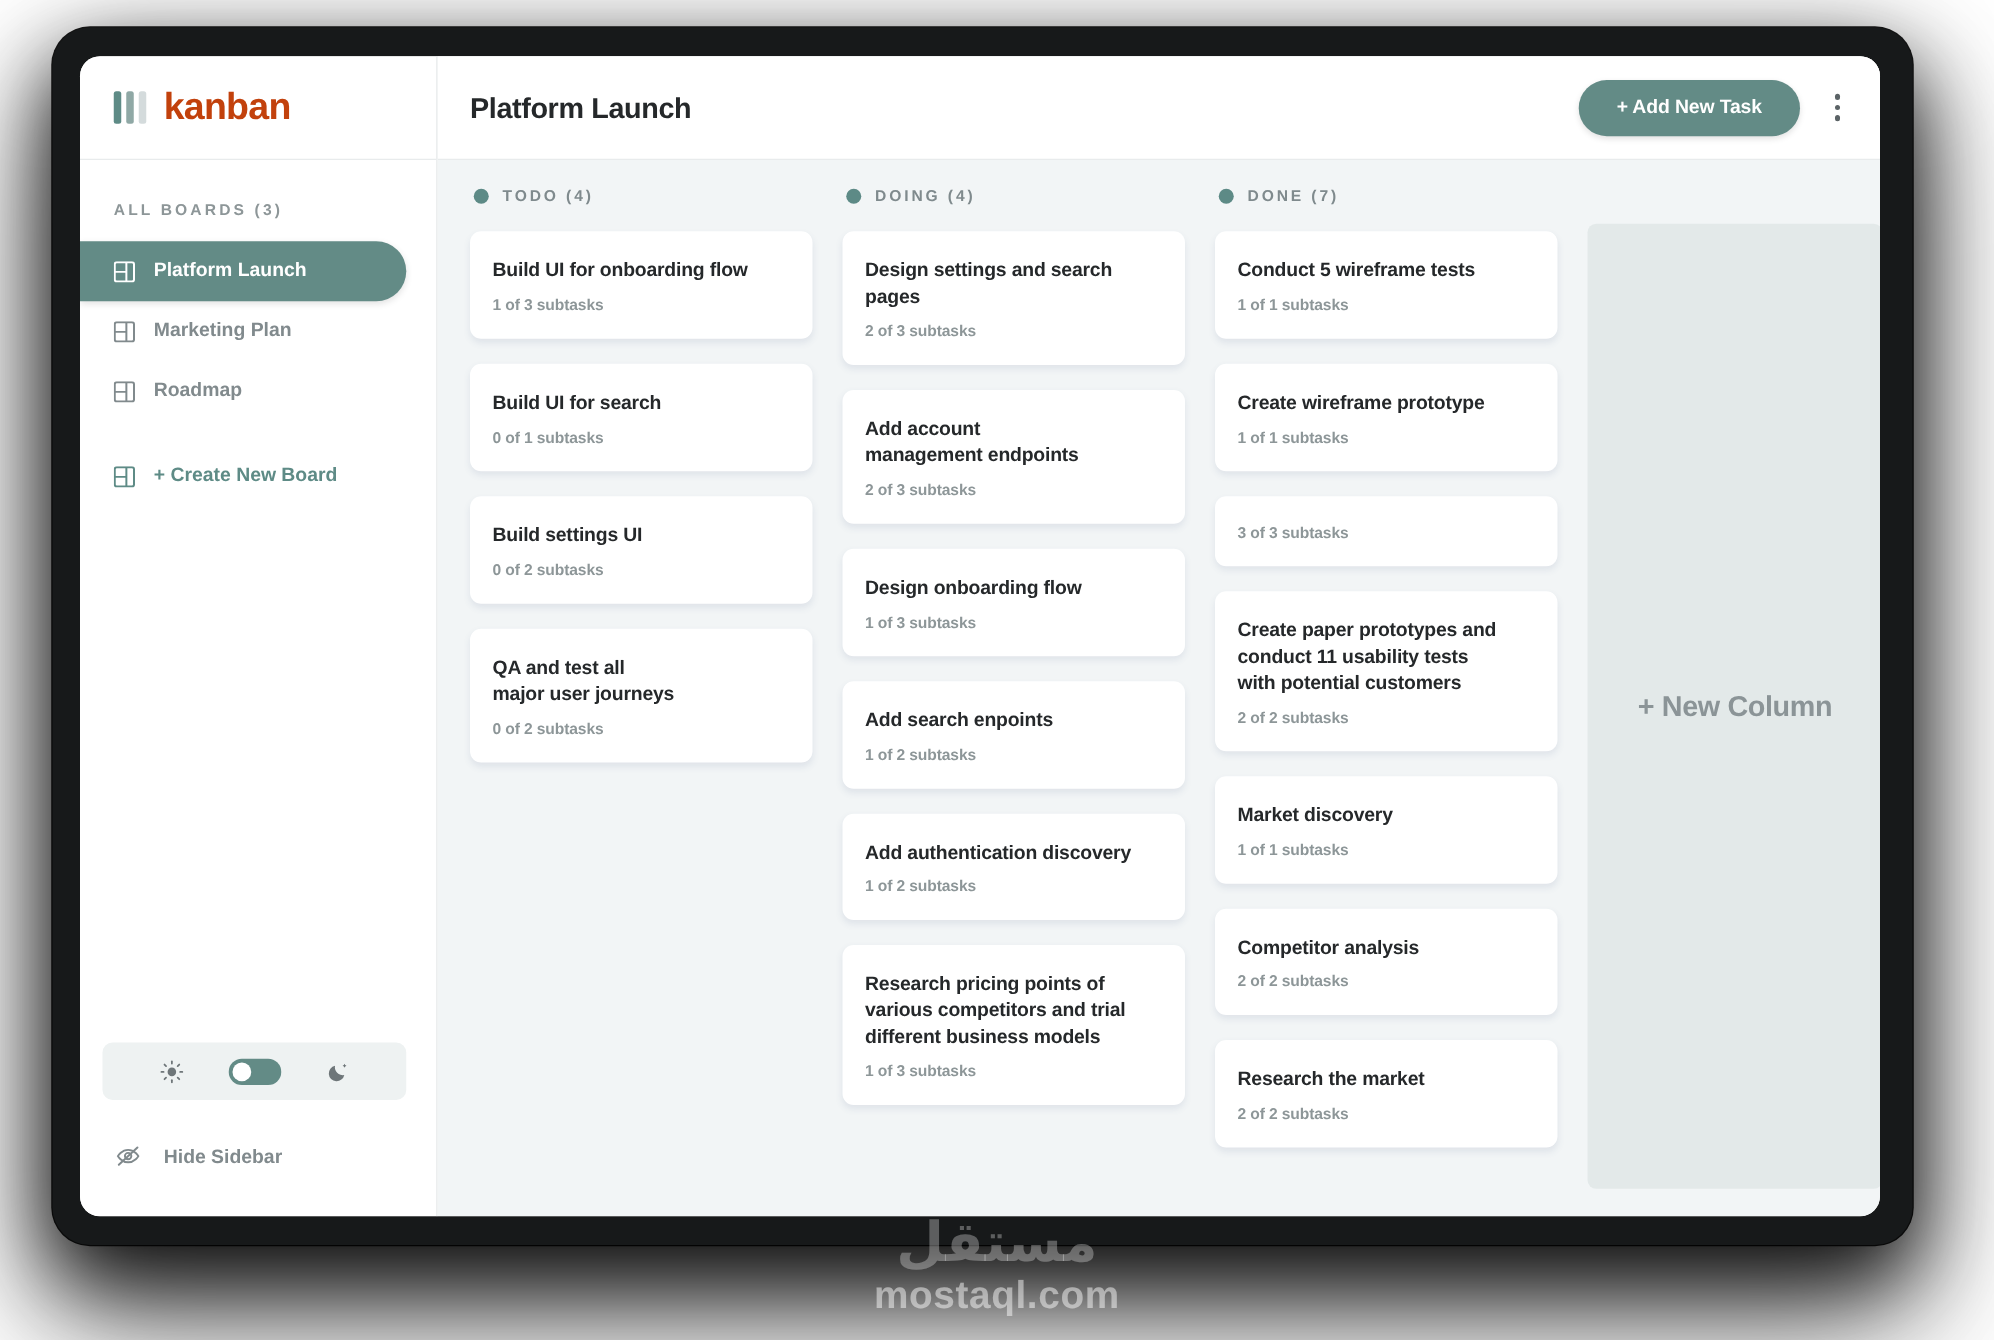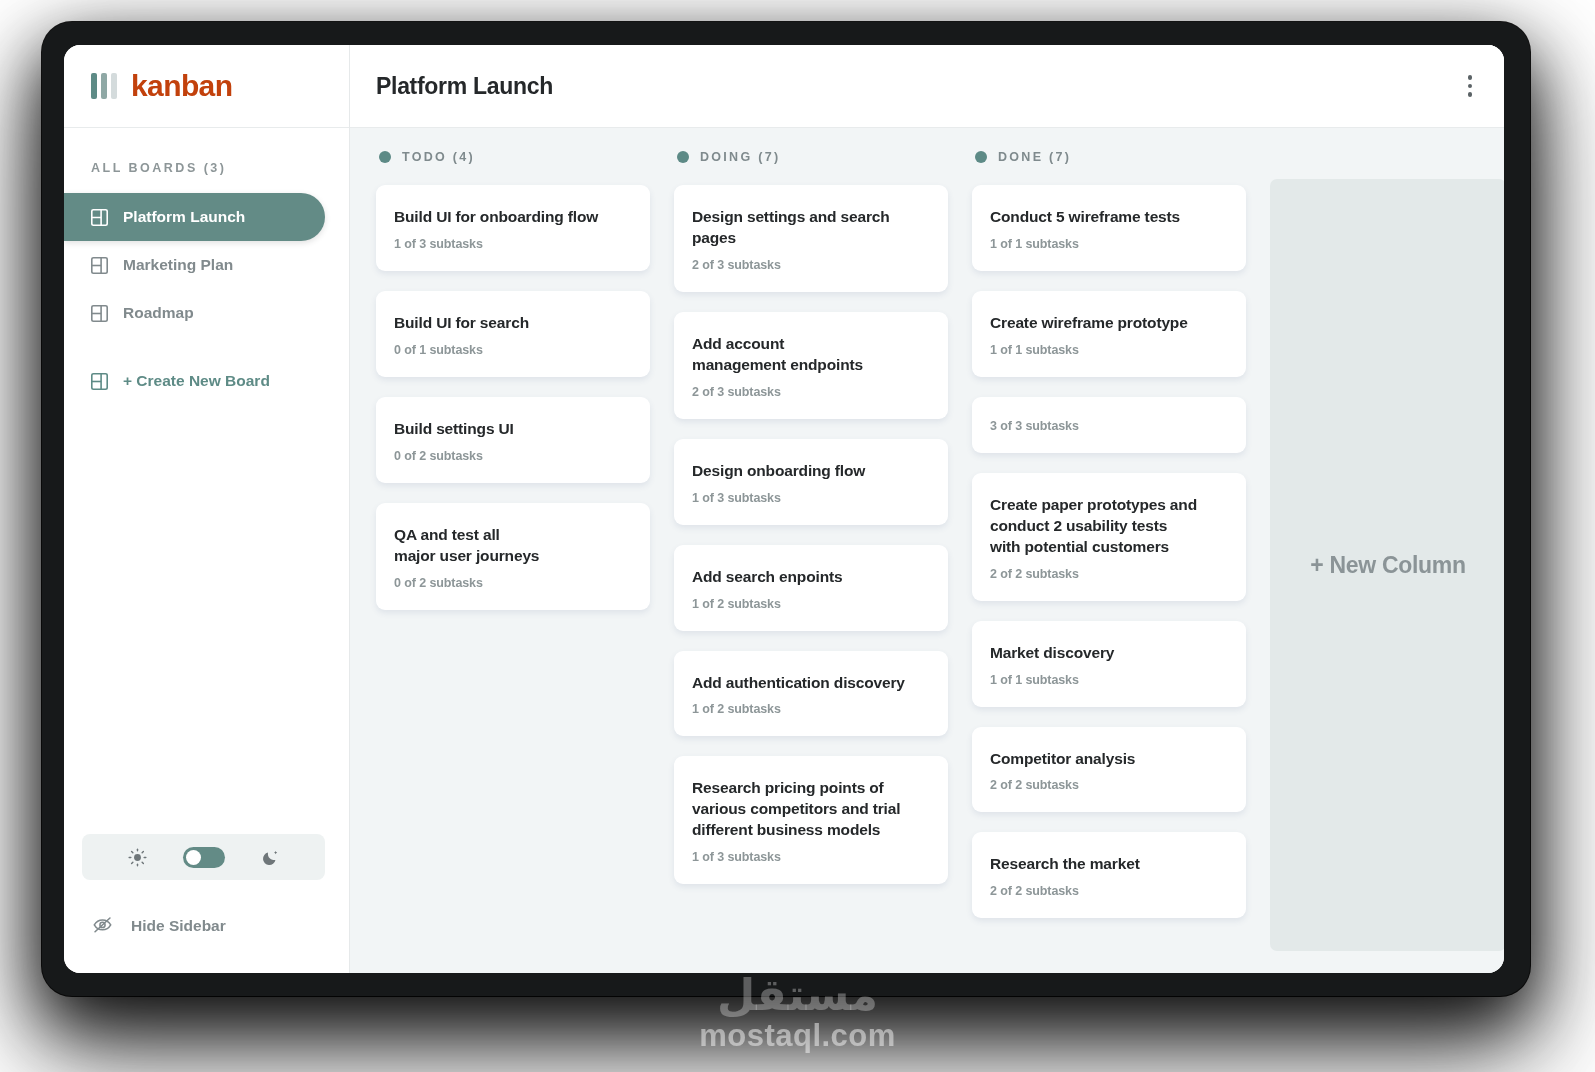--- a/index.html
+++ b/index.html
@@ -394,20 +394,21 @@
       </div>
 
     </div>
   </aside>
 
   <section id="main">
 
     <header class="topbar">
       <h1 class="page-title">Platform Launch</h1>
       <div class="topbar-right">
+        <button class="add-task-btn">+ Add New Task</button>
         <span class="kebab">
           <span></span>
             <span></span>
             <span></span>
         </span>
       </div>
     </header>
 
     <div class="board">
 
@@ -433,21 +434,21 @@
             <div class="card-title">QA and test all
 major user journeys</div>
             <div class="card-sub">0 of 2 subtasks</div>
           </div>
         </div>
       </div>
 
       <div class="column">
         <div class="column-header">
           <span class="col-dot"></span>
-          <span class="col-title">DOING (7)</span>
+          <span class="col-title">DOING (4)</span>
         </div>
         <div class="cards">
           <div class="card">
             <div class="card-title">Design settings and search pages</div>
             <div class="card-sub">2 of 3 subtasks</div>
           </div>
           <div class="card">
             <div class="card-title">Add account
 management endpoints</div>
             <div class="card-sub">2 of 3 subtasks</div>
@@ -485,21 +486,21 @@
           </div>
           <div class="card">
             <div class="card-title">Create wireframe prototype</div>
             <div class="card-sub">1 of 1 subtasks</div>
           </div>
           <div class="card">
             <div class="card-sub">3 of 3 subtasks</div>
           </div>
           <div class="card">
             <div class="card-title">Create paper prototypes and
-conduct 2 usability tests
+conduct 11 usability tests
 with potential customers</div>
             <div class="card-sub">2 of 2 subtasks</div>
           </div>
           <div class="card">
             <div class="card-title">Market discovery</div>
             <div class="card-sub">1 of 1 subtasks</div>
           </div>
           <div class="card">
             <div class="card-title">Competitor analysis</div>
             <div class="card-sub">2 of 2 subtasks</div>

